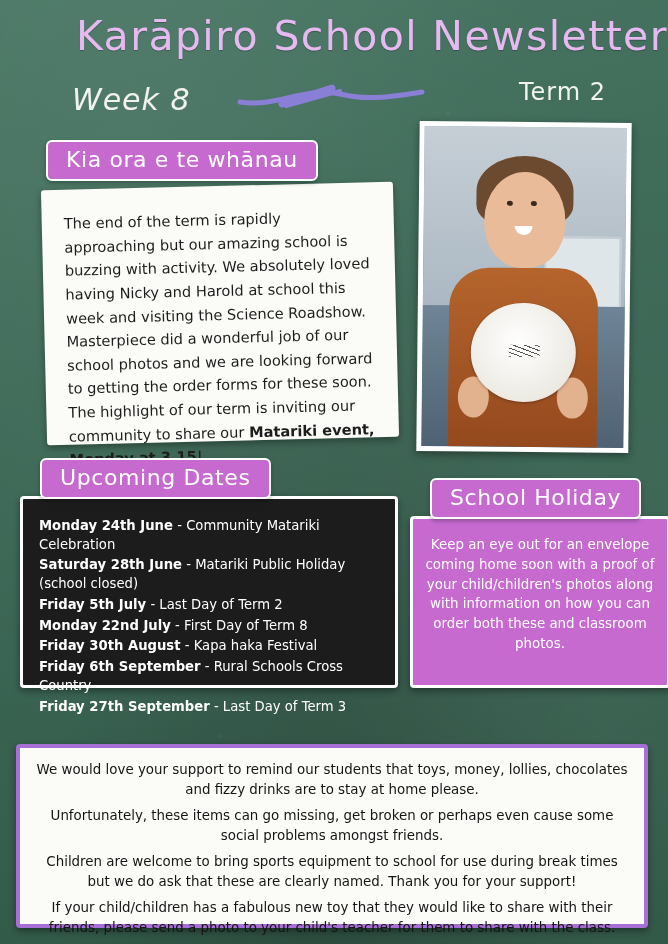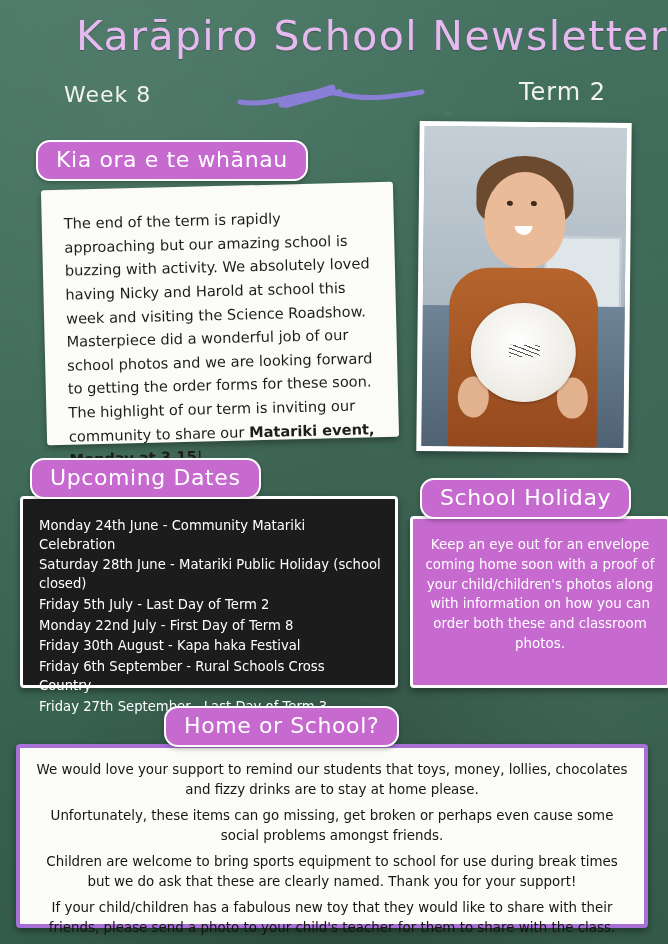--- a/index.html
+++ b/index.html
@@ -47,25 +47,26 @@
     text-align: right;
     color: #e6b9f0;
     font-family: "DejaVu Sans", sans-serif;
     font-size: 41px;
     font-weight: 400;
     letter-spacing: 1.4px;
     text-shadow: 0 1px 1px rgba(0,0,0,0.25);
   }
   .week-label {
     position: absolute;
-    left: 64px;
+    left: 72px;
     top: 82px;
     color: #f2f2ee;
-    font-size: 22px;
+    font-size: 30px;
     letter-spacing: 1px;
+    font-style: italic;
   }
   .term-label {
     position: absolute;
     right: 62px;
     top: 78px;
     color: #f2f2ee;
     font-size: 24px;
     letter-spacing: 1px;
     text-align: right;
   }
@@ -75,29 +76,30 @@
     top: 82px;
     width: 190px;
     height: 30px;
   }
 
   
   .banner {
     position: absolute;
     background: #c66ad0;
     border: 2px solid #ffffff;
-    border-radius: 14px;
+    border-radius: 6px;
     color: #ffffff;
     text-align: right;
     font-size: 22px;
     letter-spacing: 0.6px;
     padding: 5px 18px 7px;
     box-shadow: 0 2px 4px rgba(0,0,0,0.28);
     z-index: 5;
     white-space: nowrap;
+    margin-left: 10px;
   }
 
   
   .kiaora-banner { left: 36px; top: 140px; }
   .kiaora-card {
     position: absolute;
     left: 44px;
     top: 186px;
     width: 352px;
     height: 255px;
@@ -212,21 +214,21 @@
     border: 3px solid #ffffff;
     border-radius: 4px;
     box-shadow: 0 3px 7px rgba(0,0,0,0.4);
     padding: 18px 14px 10px 16px;
     box-sizing: border-box;
     color: #ffffff;
     font-size: 13.2px;
     line-height: 1.42;
   }
   .date-row { margin-bottom: 2px; }
-  .date-bold { font-weight: normal; }
+  .date-bold { font-weight: bold; }
 
   
   .photos-banner { left: 420px; top: 478px; }
   .photos-card {
     position: absolute;
     left: 410px;
     top: 516px;
     width: 260px;
     height: 172px;
     background: #c66ad0;
@@ -326,21 +328,20 @@
       <span class="date-bold">Friday 6th September</span><span> - </span><span>Rural Schools Cross Country</span>
     </div>
     <div class="date-row">
       <span class="date-bold">Friday 27th September</span><span> - </span><span>Last Day of Term 3</span>
     </div>
   </div>
 
   <div class="banner photos-banner">School Holiday</div>
   <div class="photos-card">Keep an eye out for an envelope coming home soon with a proof of your child/children's photos along with information on how you can order both these and classroom photos.</div>
 
-  <div class="banner home-banner">Home or School?</div>
   <div class="home-card">
     <p>We would love your support to remind our students that toys, money, lollies, chocolates and fizzy drinks are to stay at home please.</p>
     <p>Unfortunately, these items can go missing, get broken or perhaps even cause some social problems amongst friends.</p>
     <p>Children are welcome to bring sports equipment to school for use during break times but we do ask that these are clearly named. Thank you for your support!</p>
     <p>If your child/children has a fabulous new toy that they would like to share with their friends, please send a photo to your child's teacher for them to share with the class.</p>
   </div>
 
 </div>
 
 </body></html>

